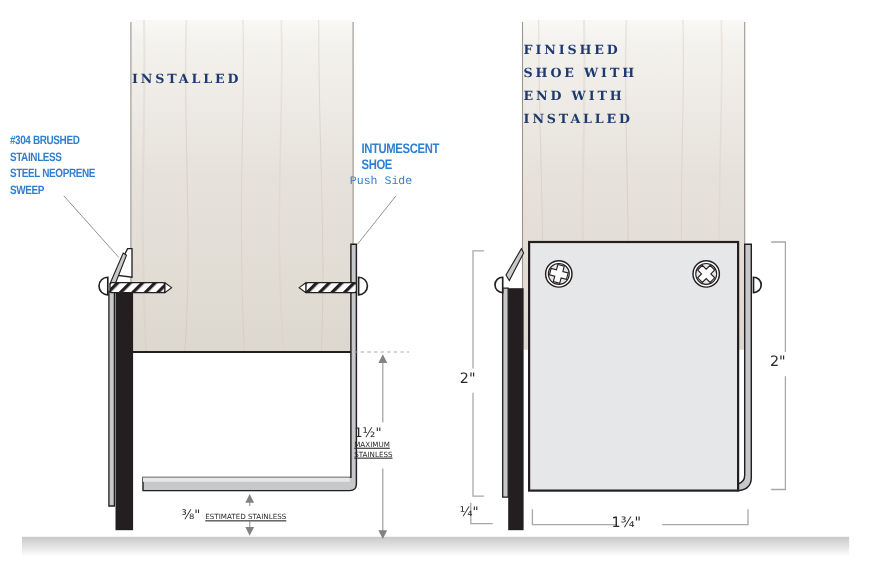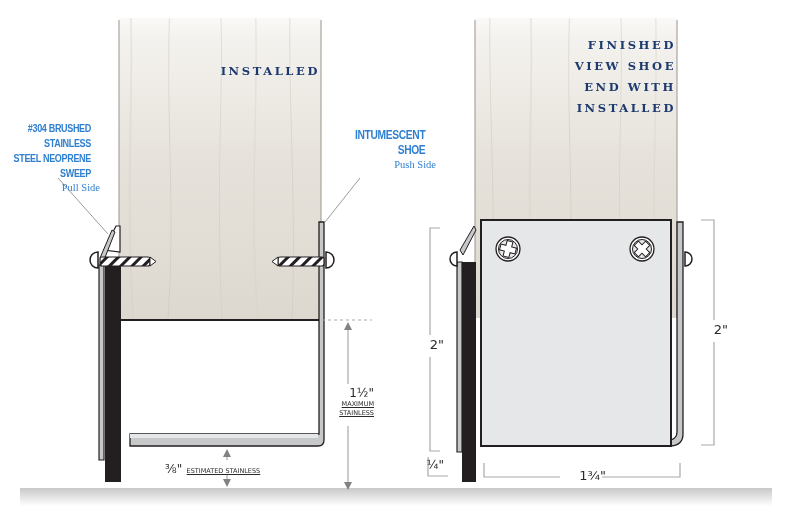--- a/index.html
+++ b/index.html
@@ -1,21 +1,21 @@
 <!DOCTYPE html>
 <html><head>
 <meta charset="utf-8">
 <style>
   html,body{margin:0;padding:0;background:#fff;}
   body{width:792px;height:521px;position:relative;overflow:hidden;font-family:"Liberation Sans",sans-serif;}
   svg{position:absolute;left:0;top:0;}
-  .lbl{position:absolute;text-align:right;}
+  .lbl{position:absolute;text-align:left;}
   .title{font-family:"DejaVu Serif",serif;font-weight:bold;color:#1d3a6e;font-size:11.5px;letter-spacing:2.6px;line-height:21px;}
   .callout-head{font-family:"Liberation Sans",sans-serif;font-weight:bold;color:#2f7fd0;font-size:11px;letter-spacing:-0.4px;line-height:15px;transform:scaleX(0.82);transform-origin:center;}
-  .callout-sub{font-family:Liberation Serif, serif;color:#2f7fd0;font-size:10.5px;line-height:14px;}
+  .callout-sub{font-family:Liberation Mono, monospace;color:#2f7fd0;font-size:10.5px;line-height:14px;}
   .dim{font-family:"DejaVu Sans",sans-serif;color:#2a2a2a;font-size:13px;}
   .dim-small{font-family:"DejaVu Sans",sans-serif;color:#2a2a2a;font-size:6.5px;line-height:9px;text-decoration:underline;}
 </style>
 </head>
 <body>
 
 <svg width="792" height="521" viewBox="0 0 792 521">
   <defs>
     <linearGradient id="woodFade" x1="0" y1="0" x2="0" y2="1">
       <stop offset="0" stop-color="#ffffff"></stop>
@@ -116,42 +116,41 @@
   </g>
 </svg>
 
 <div class="lbl title" style="left:120px;top:61px;width:200px;">
   <div>INSTALLED</div>
 </div>
 
 <div class="lbl" style="left:0px;top:121px;width:100px;">
   <div class="callout-head">#304 BRUSHED STAINLESS</div>
   <div class="callout-head">STEEL NEOPRENE SWEEP</div>
-  <div class="callout-sub">Pull Side</div>
 </div>
 
 <div class="lbl" style="left:318px;top:128px;width:118px;">
   <div class="callout-head" style="font-size:12.5px;">INTUMESCENT SHOE</div>
   <div class="callout-sub">Push Side</div>
 </div>
 
 <div class="lbl" style="left:322px;top:386px;width:52px;">
   <div class="dim" style="font-size:12px;">1½"</div>
   <div class="dim-small">MAXIMUM</div>
   <div class="dim-small">STAINLESS</div>
 </div>
 
 <div class="lbl" style="left:165px;top:459px;width:120px;text-align:left;white-space:nowrap;">
   <span class="dim" style="font-size:12px;">⅜"</span>
   <span class="dim-small">ESTIMATED STAINLESS</span>
 </div>
 
 <div class="lbl title" style="left:476px;top:35px;width:200px;">
   <div>FINISHED</div>
-  <div>VIEW SHOE</div>
+  <div>SHOE WITH</div>
   <div>END WITH</div>
   <div>INSTALLED</div>
 </div>
 
 <div class="lbl dim" style="left:418px;top:337px;width:26px;">2"</div>
 <div class="lbl dim" style="left:418px;top:458px;width:26px;font-size:12px;">¼"</div>
 <div class="lbl dim" style="left:700px;top:322px;width:28px;">2"</div>
 <div class="lbl dim" style="left:556px;top:468px;width:50px;">1¾"</div>
 
 </body></html>

